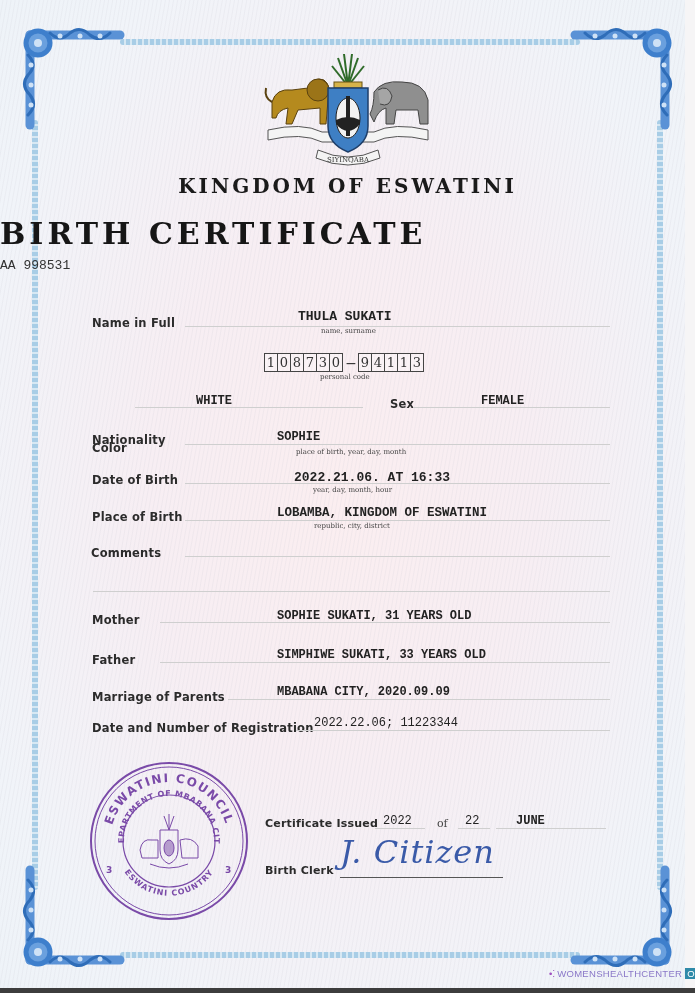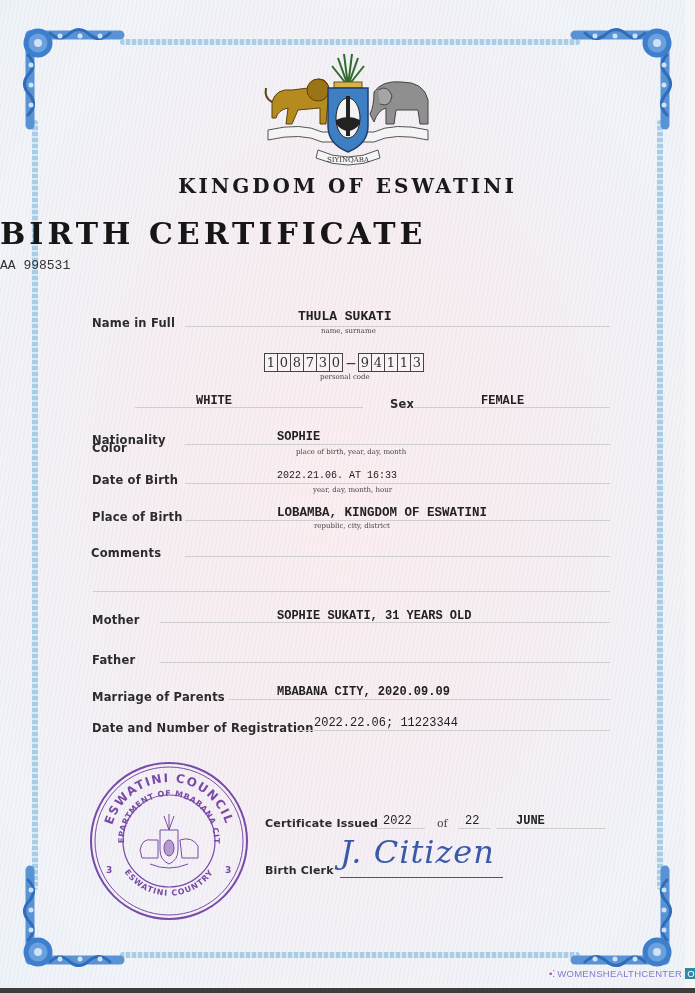--- a/index.html
+++ b/index.html
@@ -230,39 +230,40 @@
   <div class="line" style="left:413px; top:407px; width:197px;"></div>
   <div class="value" style="left:481px; top:394px; font-size:12px;">FEMALE</div>
 
   <div class="label" style="left:92px; top:433px;">Nationality</div>
   <div class="line" style="left:185px; top:444px; width:425px;"></div>
   <div class="value" style="left:277px; top:430px; font-size:12px;">SOPHIE</div>
   <div class="hint" style="left:296px; top:448px;">place of birth, year, day, month</div>
 
   <div class="label" style="left:92px; top:473px;">Date of Birth</div>
   <div class="line" style="left:185px; top:483px; width:425px;"></div>
-  <div class="value" style="left:277px; top:470px; font-weight:normal; font-size:10px;">2022.21.06. AT 16:33</div>
+  <div class="value" style="left:294px; top:470px; font-weight:bold; font-size:13px;">2022.21.06. AT 16:33</div>
   <div class="hint" style="left:313px; top:486px;">year, day, month, hour</div>
 
   <div class="label" style="left:92px; top:510px;">Place of Birth</div>
   <div class="line" style="left:185px; top:520px; width:425px;"></div>
   <div class="value" style="left:277px; top:506px; font-size:12.5px;">LOBAMBA, KINGDOM OF ESWATINI</div>
   <div class="hint" style="left:314px; top:522px;">republic, city, district</div>
 
   <div class="label" style="left:91px; top:546px;">Comments</div>
   <div class="line" style="left:185px; top:556px; width:425px;"></div>
   <div class="value" style="left:277px; top:542px;"></div>
   <div class="line" style="left:93px; top:591px; width:517px;"></div>
 
   <div class="label" style="left:92px; top:613px;">Mother</div>
   <div class="line" style="left:160px; top:622px; width:450px;"></div>
   <div class="value" style="left:277px; top:609px; font-size:12px;">SOPHIE SUKATI, 31 YEARS OLD</div>
 
   <div class="label" style="left:92px; top:653px;">Father</div>
   <div class="line" style="left:160px; top:662px; width:450px;"></div>
+  <div class="value" style="left:277px; top:648px; font-size:12px;">SIMPHIWE SUKATI, 33 YEARS OLD</div>
 
   <div class="label" style="left:92px; top:690px;">Marriage of Parents</div>
   <div class="line" style="left:228px; top:699px; width:382px;"></div>
   <div class="value" style="left:277px; top:685px; font-size:12px;">MBABANA CITY, 2020.09.09</div>
 
   <div class="label" style="left:92px; top:721px;">Date and Number of Registration</div>
   <div class="line" style="left:296px; top:730px; width:314px;"></div>
   <div class="value" style="left:314px; top:716px; font-size:12px; font-weight:normal;">2022.22.06;  11223344</div>
 
   <svg class="stamp" viewBox="0 0 162 162">

